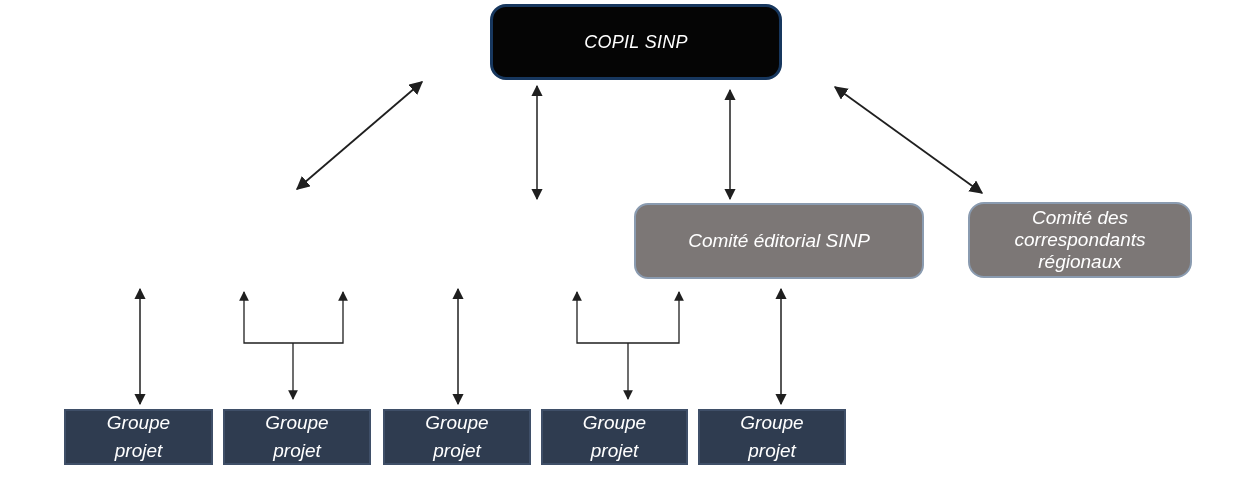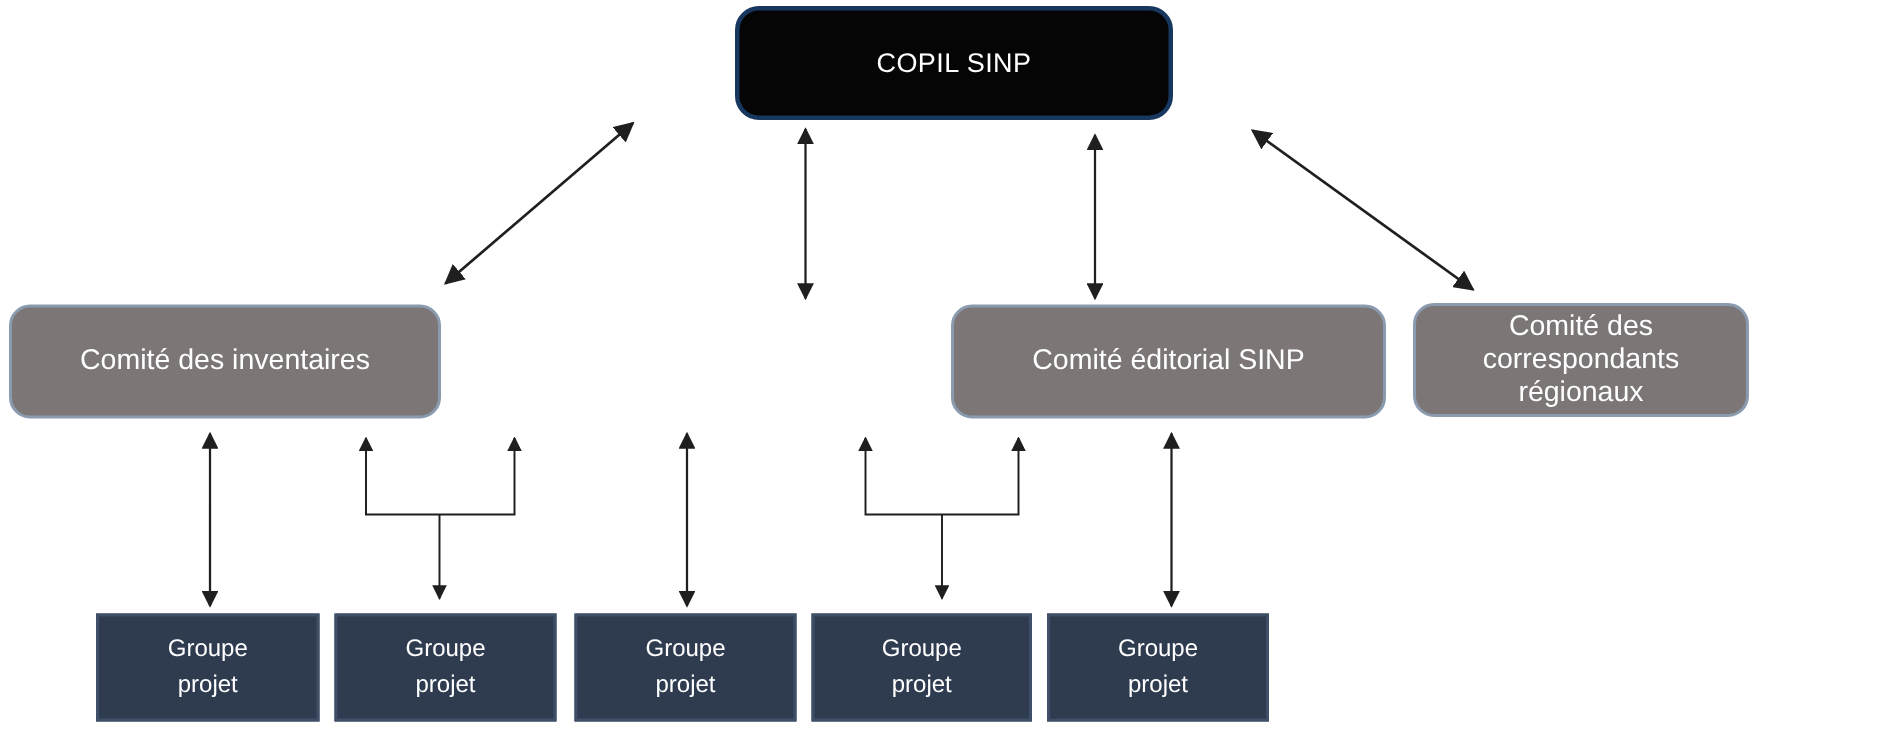--- a/index.html
+++ b/index.html
@@ -3,20 +3,21 @@
 <meta charset="utf-8">
 <style>
   html, body { margin: 0; padding: 0; background: #ffffff; }
   .canvas {
     position: relative;
     width: 1253px;
     height: 491px;
     background: var(--background, #ffffff);
     font-family: "Liberation Sans", sans-serif;
     overflow: hidden;
+    font-style: italic;
   }
   svg.arrows {
     position: absolute;
     left: 0; top: 0;
     width: 1253px; height: 491px;
     z-index: 1;
   }
   .node {
     position: absolute;
     z-index: 2;
@@ -38,26 +39,26 @@
   .committee {
     top: 203px; height: 76px;
     background: var(--committee_fill, #7c7776);
     border: 2px solid var(--committee_border, #8a9bb0);
     border-radius: 14px;
     font-size: 19px;
   }
   .c1 { left: 6px;   width: 288px; }
   .c2 { left: 318px; width: 292px; }
   .c3 { left: 634px; width: 290px; }
-  .c4 { left: 942px; width: 224px; top: 202px; }
+  .c4 { left: 968px; width: 224px; top: 202px; border-radius: 16px; }
   .group {
-    top: 409px; height: 72px;
+    top: 409px; height: 56px;
     background: var(--group_fill, #2f3c50);
     border: 2px solid var(--group_border, #3f4f68);
-    font-size: 16px;
+    font-size: 19px;
     line-height: 1.5;
     align-items: center;
   }
   .g1 { left: 64px;  width: 149px; }
   .g2 { left: 223px; width: 148px; }
   .g3 { left: 383px; width: 148px; }
   .g4 { left: 541px; width: 147px; }
   .g5 { left: 698px; width: 148px; }
   .prewrap { white-space: pre-line; }
   .label { display: inline-block; padding: 0 6px; }
@@ -87,23 +88,20 @@
       <path d="M577,292 L577,343 L679,343 L679,292" stroke-width="1.3" marker-start="url(#ah)" marker-end="url(#ah)"></path>
       <path d="M628,343 L628,399" stroke-width="1.3" marker-end="url(#ah)"></path>
       <path d="M781,289 L781,404" stroke-width="1.5" marker-start="url(#ah)" marker-end="url(#ah)"></path>
     </g>
   </svg>
 
   <div class="node copil">
     <span class="label">COPIL SINP</span>
   </div>
 
-  <div class="node committee c1">
-    <span class="label">Comité des inventaires</span>
-  </div>
   <div class="node committee c3">
     <span class="label">Comité éditorial SINP</span>
   </div>
   <div class="node committee c4">
     <span class="label prewrap">Comité des
 correspondants régionaux</span>
   </div>
 
   <div class="node group g1">
     <span class="label prewrap">Groupe

